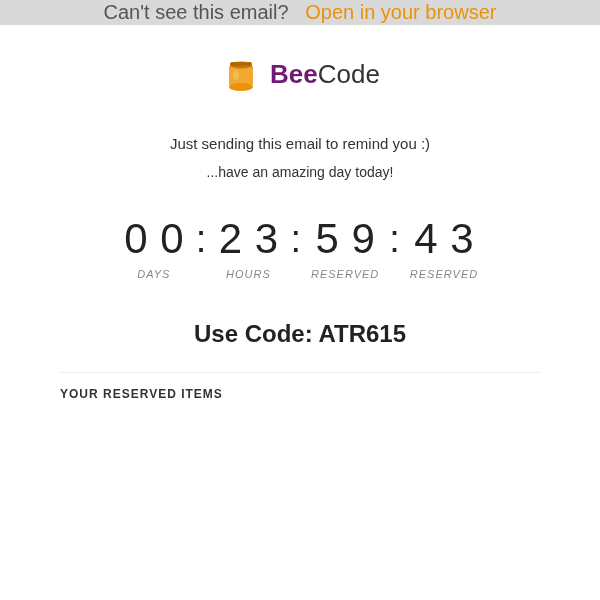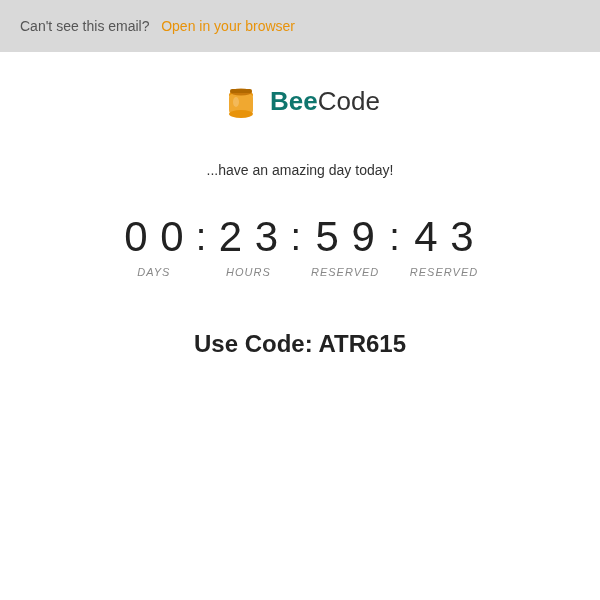--- a/index.html
+++ b/index.html
@@ -12,23 +12,23 @@
       width: 600px;
       height: 600px;
       font-family: Arial, Helvetica, sans-serif;
       background: #ffffff;
       overflow: hidden;
     }
 
     .top-bar {
       background: #d9d9d9;
       width: 100%;
-      padding: 18px 20px;
-      text-align: left;
-      font-size: 14px;
+      padding: 1px 20px;
+      text-align: center;
+      font-size: 20px;
       color: #555555;
     }
 
     .top-bar a {
       color: #e8930a;
       text-decoration: none;
     }
 
     .main-content {
       width: 100%;
@@ -49,21 +49,21 @@
       height: 42px;
     }
 
     .logo-text {
       font-size: 26px;
       font-weight: 400;
       color: #333333;
     }
 
     .logo-text span.bee {
-      color: #0f766e;
+      color: #701a75;
       font-weight: 700;
     }
 
     .logo-text span.balm {
       color: #333333;
       font-weight: 400;
     }
 
     .message-section {
       padding: 20px 0 10px 0;
@@ -127,21 +127,20 @@
     }
 
     .promo-section {
       padding: 20px 0 24px 0;
     }
 
     .promo-code {
       font-size: 24px;
       font-weight: 700;
       color: #222222;
-      margin-top: 12px;
     }
 
     .reserved-section {
       padding: 14px 0 0 0;
       border-top: 1px solid #eeeeee;
       text-align: left;
     }
 
     .reserved-title {
       font-size: 12px;
@@ -173,20 +172,21 @@
       <rect x="10" y="9" width="22" height="4" rx="2" fill="#b06800"></rect>
 
       <ellipse cx="16" cy="22" rx="3" ry="5" fill="rgba(255,255,255,0.2)"></ellipse>
     </svg>
     <div class="logo-text">
       <span class="bee">Bee</span><span class="balm">Code</span>
     </div>
   </div>
 
   <div class="message-section">
+    <div class="message-line1">Just sending this email to remind you :)</div>
     <div class="message-line2">...have an amazing day today!</div>
   </div>
 
   <div class="countdown-section">
 
     <div class="countdown-group">
       <div class="countdown-digits">
         <span class="digit">0</span>
         <span class="digit">0</span>
       </div>
@@ -221,14 +221,17 @@
         <span class="digit">3</span>
       </div>
       <div class="countdown-label">RESERVED</div>
     </div>
   </div>
 
   <div class="promo-section">
     <div class="promo-code">Use Code: ATR615</div>
   </div>
 
+  <div class="reserved-section">
+    <div class="reserved-title">YOUR RESERVED ITEMS</div>
+  </div>
 
 </div>
 
 </body></html>

